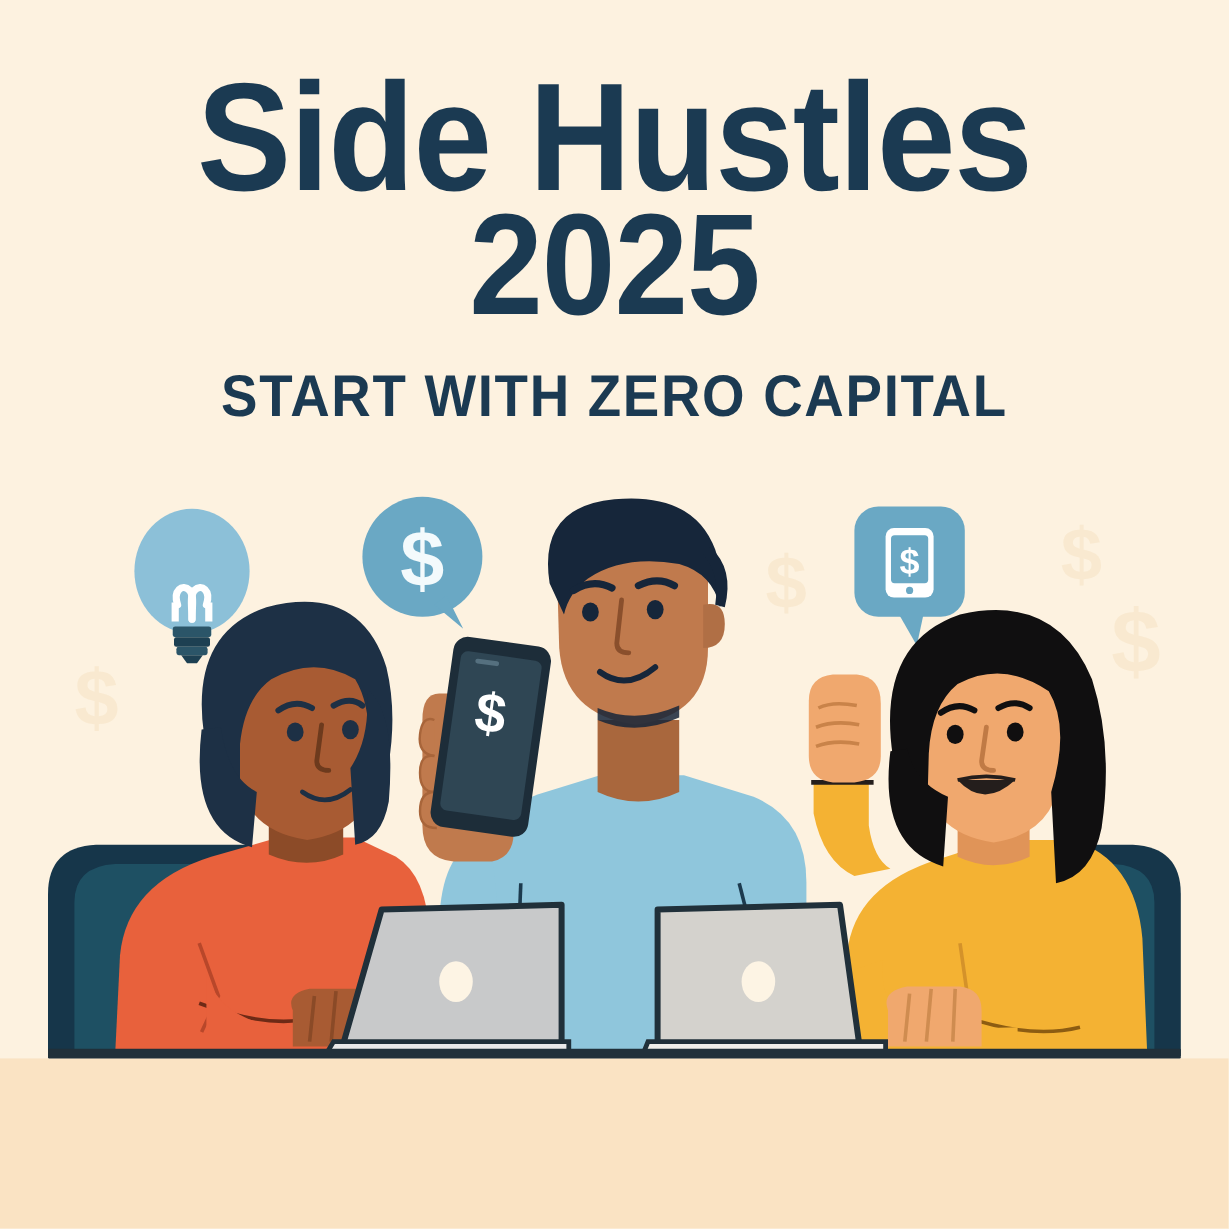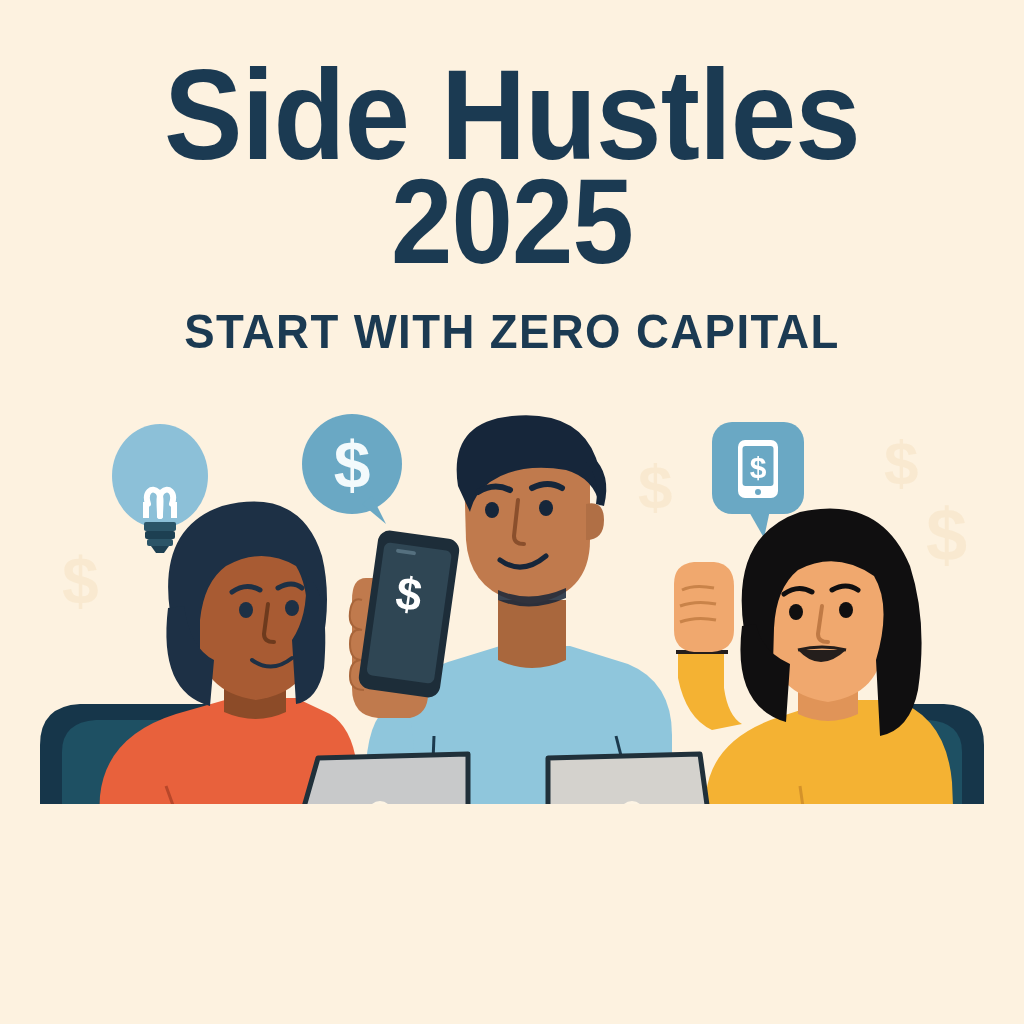--- a/index.html
+++ b/index.html
@@ -4,21 +4,21 @@
 <style>
   html,body{margin:0;padding:0;}
   body{
     width:1024px;height:1024px;
     background:#fdf2e0;
     font-family:"Liberation Sans", sans-serif;
     overflow:hidden;
   }
   #poster{
     position:relative;
-    width:1024px;height:804px;
+    width:1024px;height:1024px;
     background:#fdf2e0;
     overflow:hidden;
   }
 
   
   .title-block{
     position:absolute;left:0;top:60px;width:1024px;
     text-align:center;
     z-index:40;
   }

